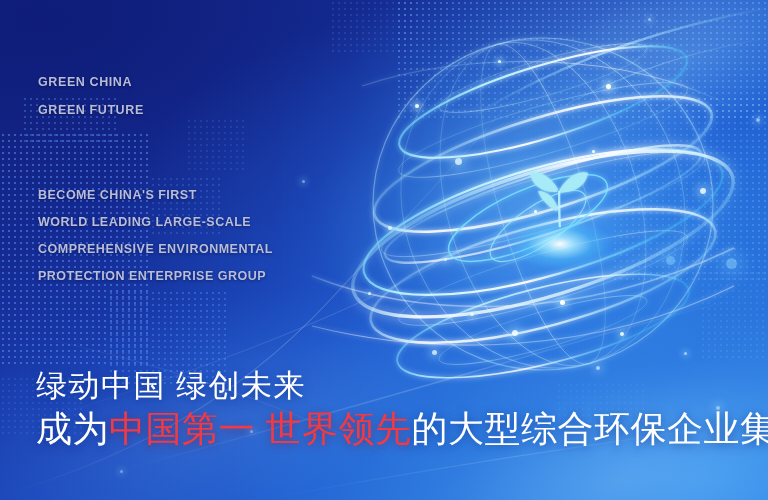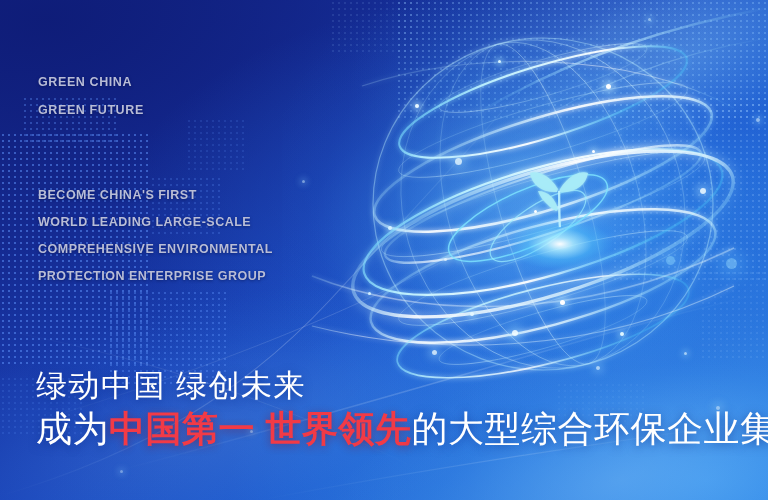--- a/index.html
+++ b/index.html
@@ -61,21 +61,21 @@
 
   #headline{position:absolute;left:36px;top:366px;}
   .hl1{
     color:#ffffff;font-size:31px;line-height:40px;letter-spacing:1.5px;
     white-space:nowrap;text-shadow:0 2px 10px rgba(10,40,130,.60);
   }
   .hl2{
     font-size:36px;line-height:46px;letter-spacing:.5px;white-space:nowrap;
     color:#ffffff;text-shadow:0 2px 10px rgba(10,40,130,.60);
   }
-  .hl2 .red{color:#f23a46;font-weight:bold;text-shadow:0 2px 9px rgba(120,10,30,.45);}
+  .hl2 .red{color:#f23a46;font-weight:normal;text-shadow:0 2px 9px rgba(120,10,30,.45);}
   .hl2 .w{color:#ffffff;}
 </style>
 </head>
 <body>
 
 <div id="stage">
 
   <div class="dots">
     <i style="left:0px;  top:132px; width:150px;height:236px;opacity:.85;"></i>
     <i style="left:22px; top:96px;  width:96px; height:48px; opacity:.60;"></i>

